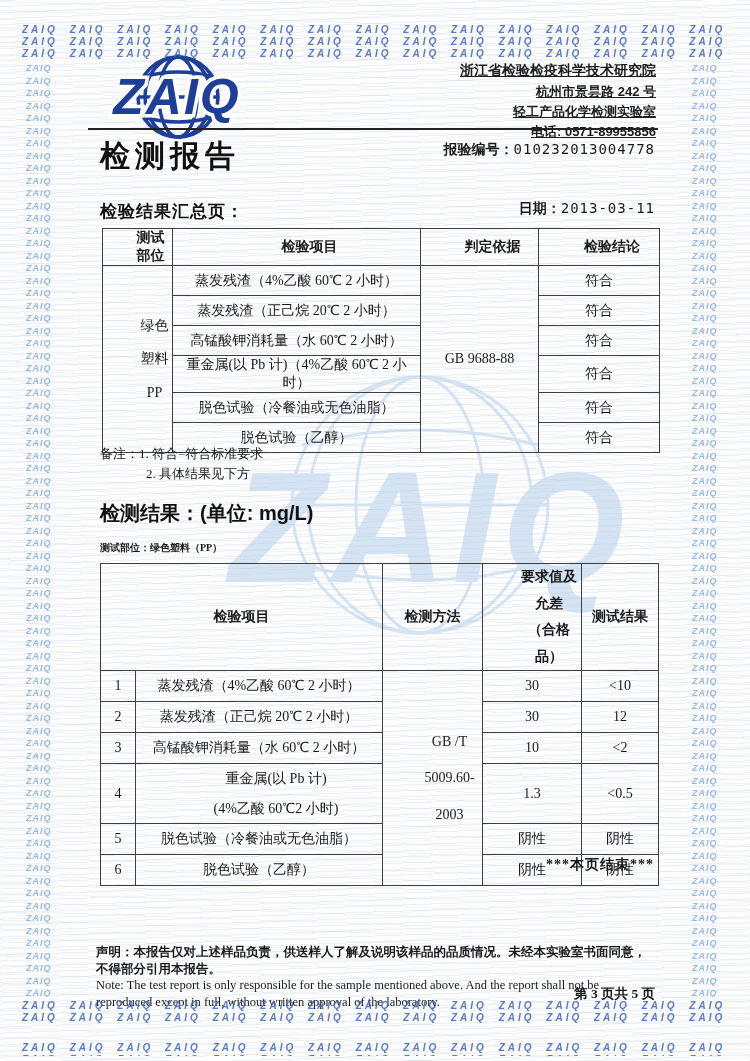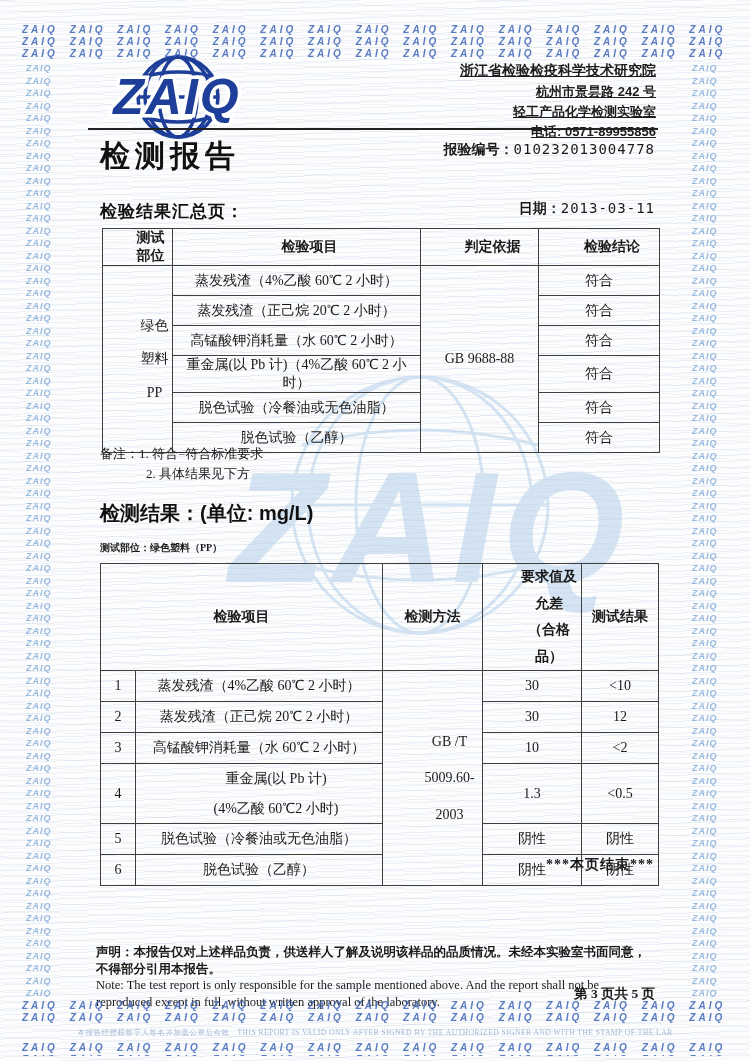--- a/index.html
+++ b/index.html
@@ -266,16 +266,15 @@
     </tbody>
       </table>
 
     <div class="end-marker">***本页结束***</div>
 
     <div class="statement">
       <div class="cn">声明：本报告仅对上述样品负责，供送样人了解及说明该样品的品质情况。未经本实验室书面同意，不得部分引用本报告。</div>
       <div class="en">Note: The test report is only responsible for the sample mentioned above. And the report shall not be reproduced except in full, without written approval of the laboratory.</div>
     </div>
     <div class="page-num">第 3 页共 5 页</div>
-    <div class="validity">本报告经授权签字人签名并加盖公章后有效　THIS REPORT IS VALID ONLY AFTER SIGNED BY THE AUTHORIZED SIGNER AND WITH THE STAMP OF THE LAB</div>
 
   </div>
 </div>
 
 </body></html>

